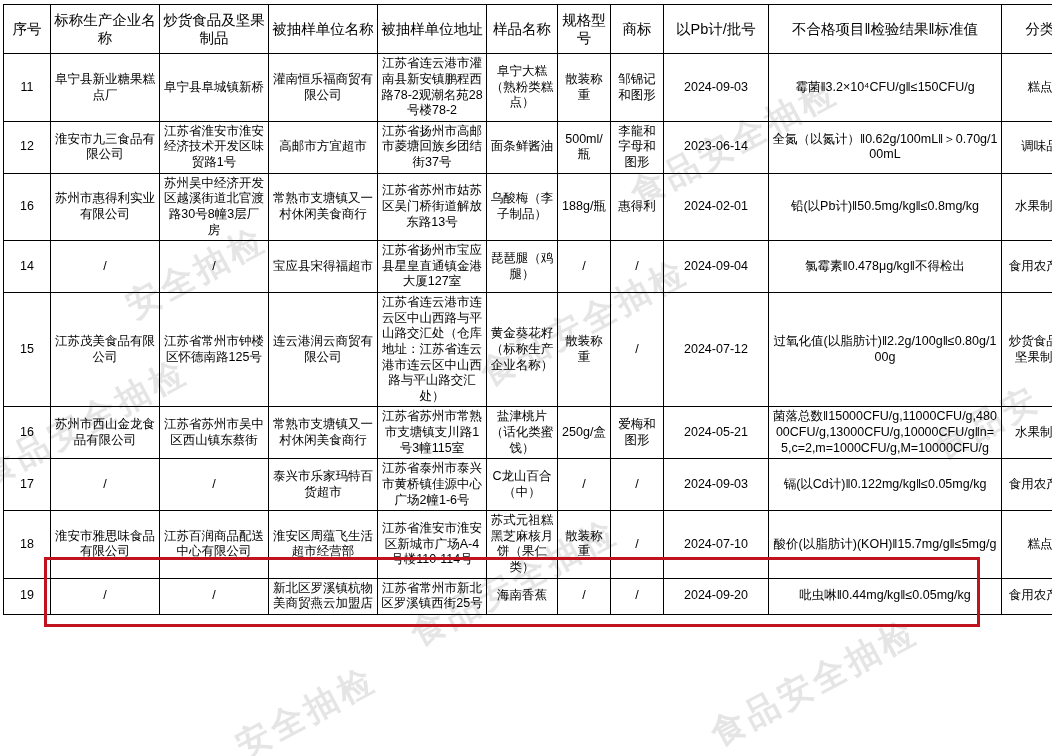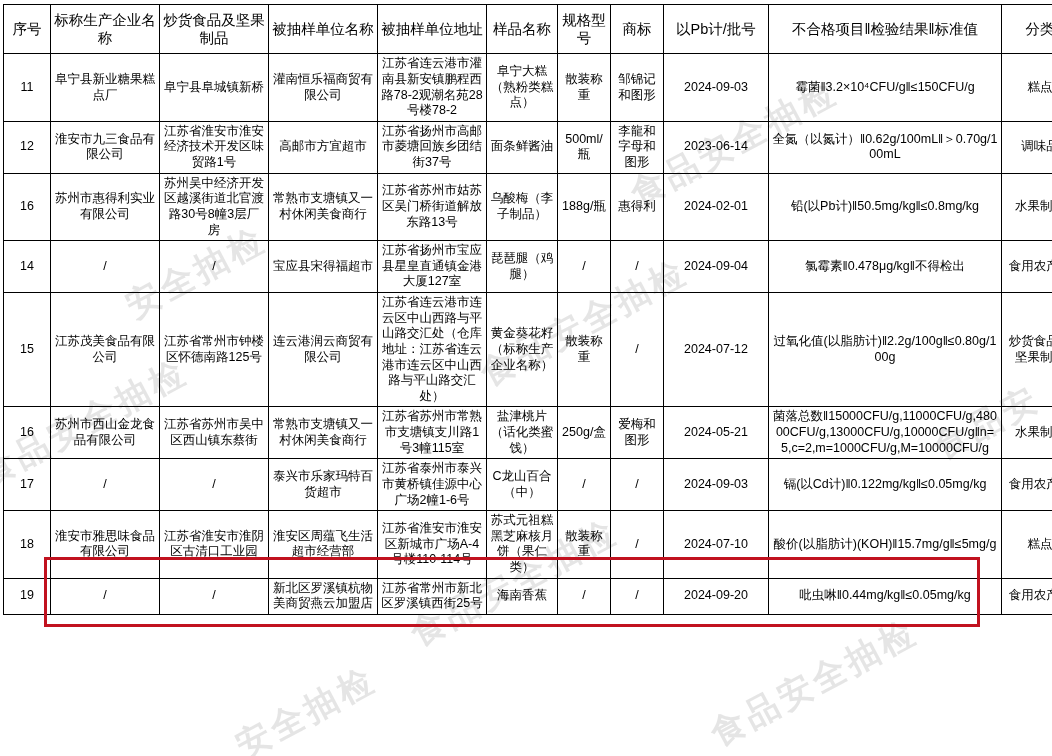--- a/index.html
+++ b/index.html
@@ -220,21 +220,21 @@
         <td class="small">/</td>
         <td class="small">/</td>
         <td class="small">2024-09-03</td>
         <td class="small">镉(以Cd计)‖0.122mg/kg‖≤0.05mg/kg</td>
         <td class="small">食用农产品</td>
 
       </tr>
       <tr>
         <td class="idx">18</td>
         <td class="small">淮安市雅思味食品有限公司</td>
-        <td class="small">江苏省淮安市淮阴区古清口工业园</td>
+        <td class="small">江苏百润商品配送中心有限公司</td>
         <td class="small">淮安区周蕴飞生活超市经营部</td>
         <td class="tiny">江苏省淮安市淮安区新城市广场A-4号楼110-114号</td>
         <td class="small">苏式元祖糕黑芝麻核月饼（果仁类）</td>
         <td class="small">散装称重</td>
         <td class="small">/</td>
         <td class="small">2024-07-10</td>
         <td class="small">酸价(以脂肪计)(KOH)‖15.7mg/g‖≤5mg/g</td>
         <td class="small">糕点</td>
 
       </tr>

